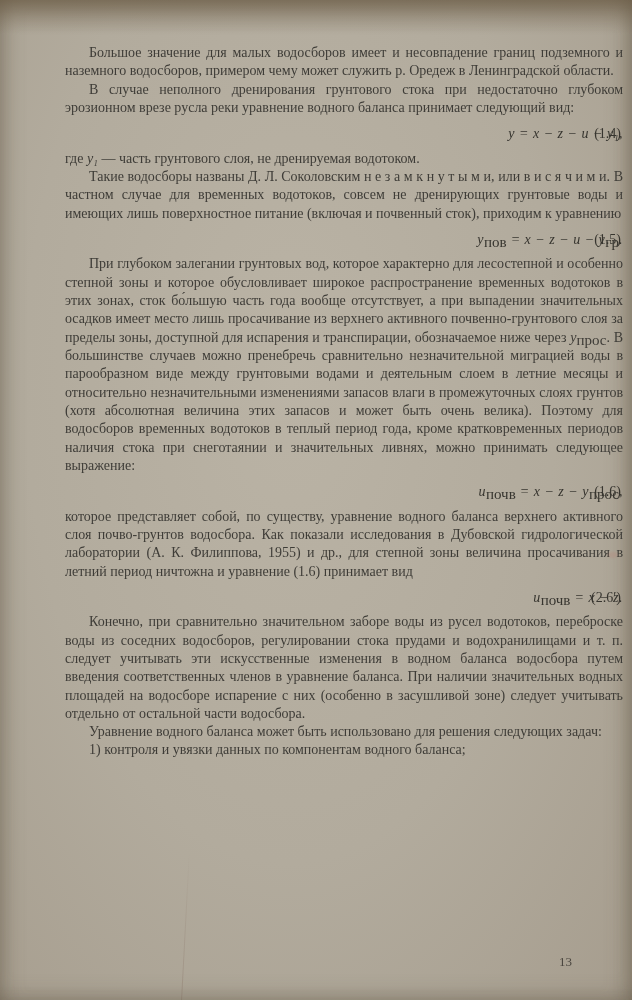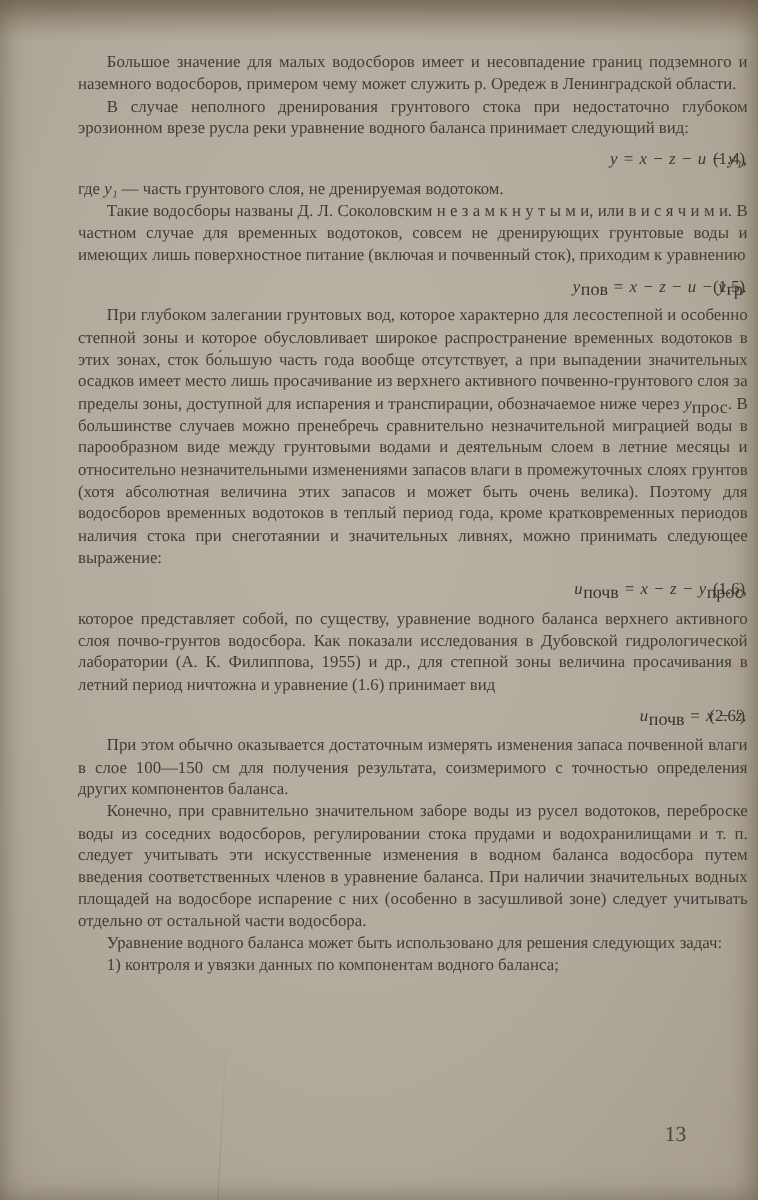--- a/index.html
+++ b/index.html
@@ -50,22 +50,22 @@
     text-indent: 0;
     color: #37352f;
   }
   .eq .eq-body { font-style: italic; letter-spacing: 0.5px; }
   .eq .eq-num {
     position: absolute; right: 2px; top: 0;
     font-style: normal; letter-spacing: 0;
   }
   .page-number {
     position: absolute;
-    right: 60px; bottom: 42px;
-    font-size: 18px;
+    right: 60px; bottom: 30px;
+    font-size: 13px;
     color: #4a463f;
     margin-top: 16px;
   }
   .crease {
     position: absolute;
     left: 185px; bottom: 0;
     width: 1px; height: 150px;
     background: linear-gradient(180deg, rgba(120, 95, 82, 0), rgba(120, 95, 82, 0.28));
     transform: skewX(-3deg);
     pointer-events: none;
@@ -113,21 +113,20 @@
       <span class="eq-num">(1.6)</span>
     </div>
 
     <p class="noindent">которое представляет собой, по существу, уравнение водного баланса верхнего активного слоя почво-грунтов водосбора. Как показали исследования в Дубовской гидрологической лаборатории (А. К. Филиппова, 1955) и др., для степной зоны величина просачивания в летний период ничтожна и уравнение (1.6) принимает вид</p>
 
     <div class="eq">
       <span class="eq-body"><span>u</span><sub>почв</sub><span> = x − z.</span></span>
       <span class="eq-num">(2.6′)</span>
     </div>
 
-    <p class="para">При этом обычно оказывается достаточным измерять изменения запаса почвенной влаги в слое 100—150 см для получения результата, соизмеримого с точностью определения других компонентов баланса.</p>
 
 
     <p class="para">Конечно, при сравнительно значительном заборе воды из русел водотоков, переброске воды из соседних водосборов, регулировании стока прудами и водохранилищами и т. п. следует учитывать эти искусственные изменения в водном баланса водосбора путем введения соответственных членов в уравнение баланса. При наличии значительных водных площадей на водосборе испарение с них (особенно в засушливой зоне) следует учитывать отдельно от остальной части водосбора.</p>
 
     <p class="para">Уравнение водного баланса может быть использовано для решения следующих задач:</p>
 
     <p class="para">1) контроля и увязки данных по компонентам водного баланса;</p>
 
   </div>
 

